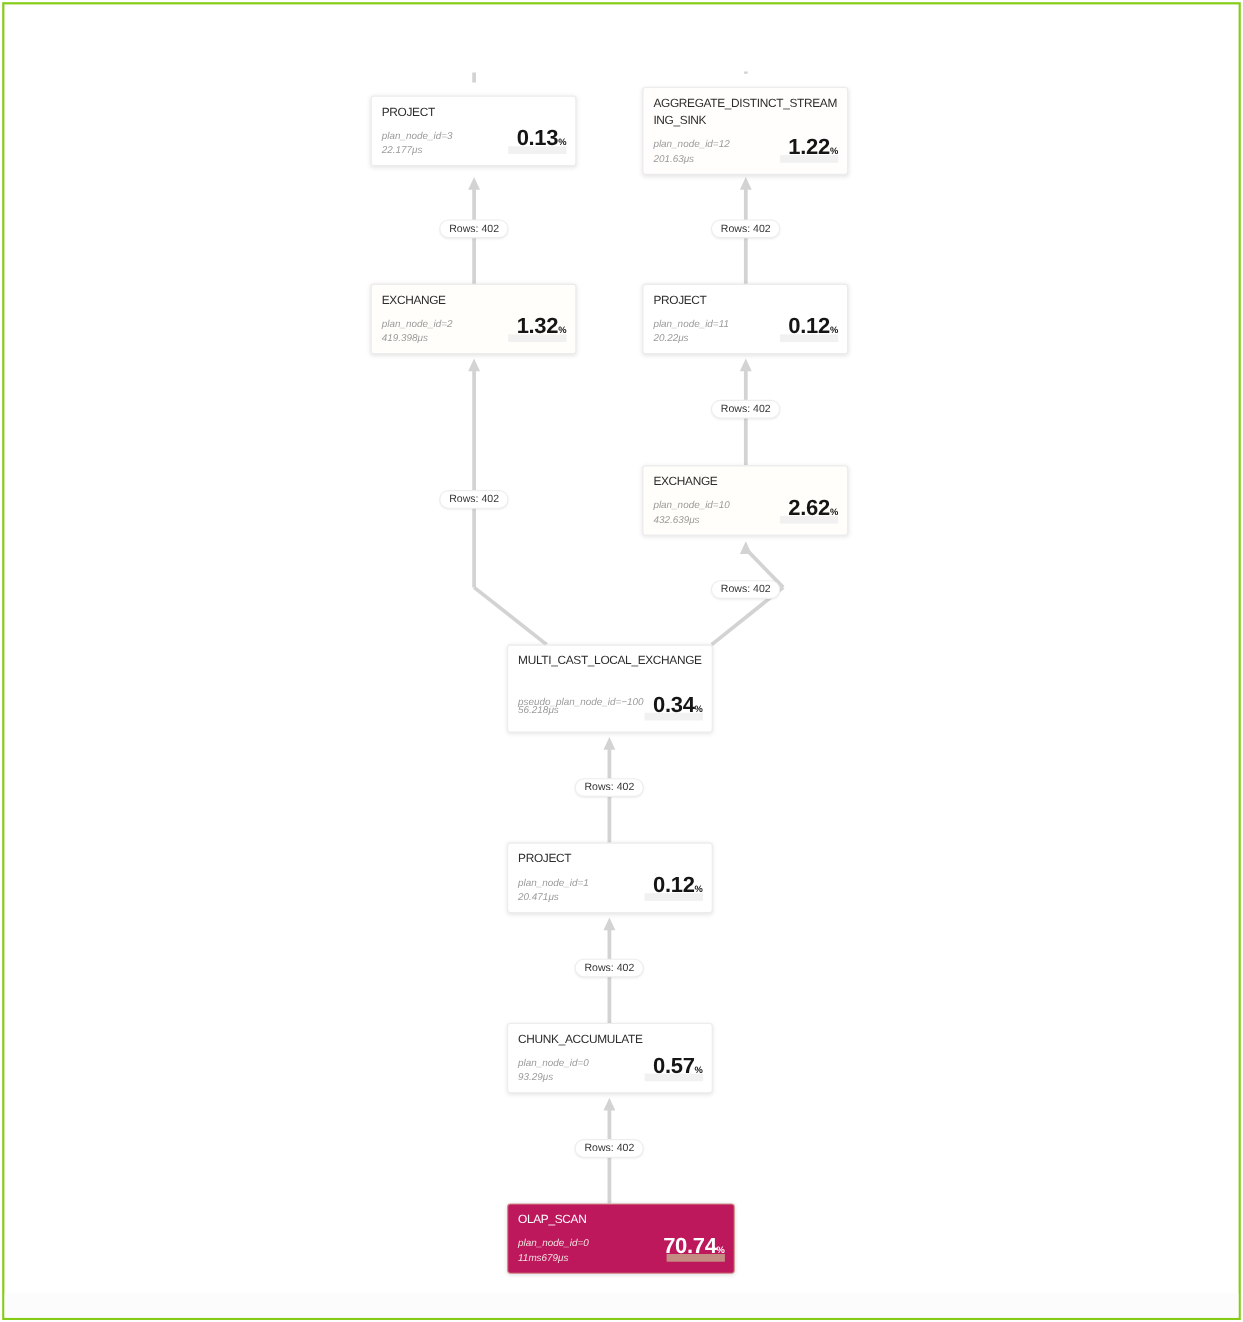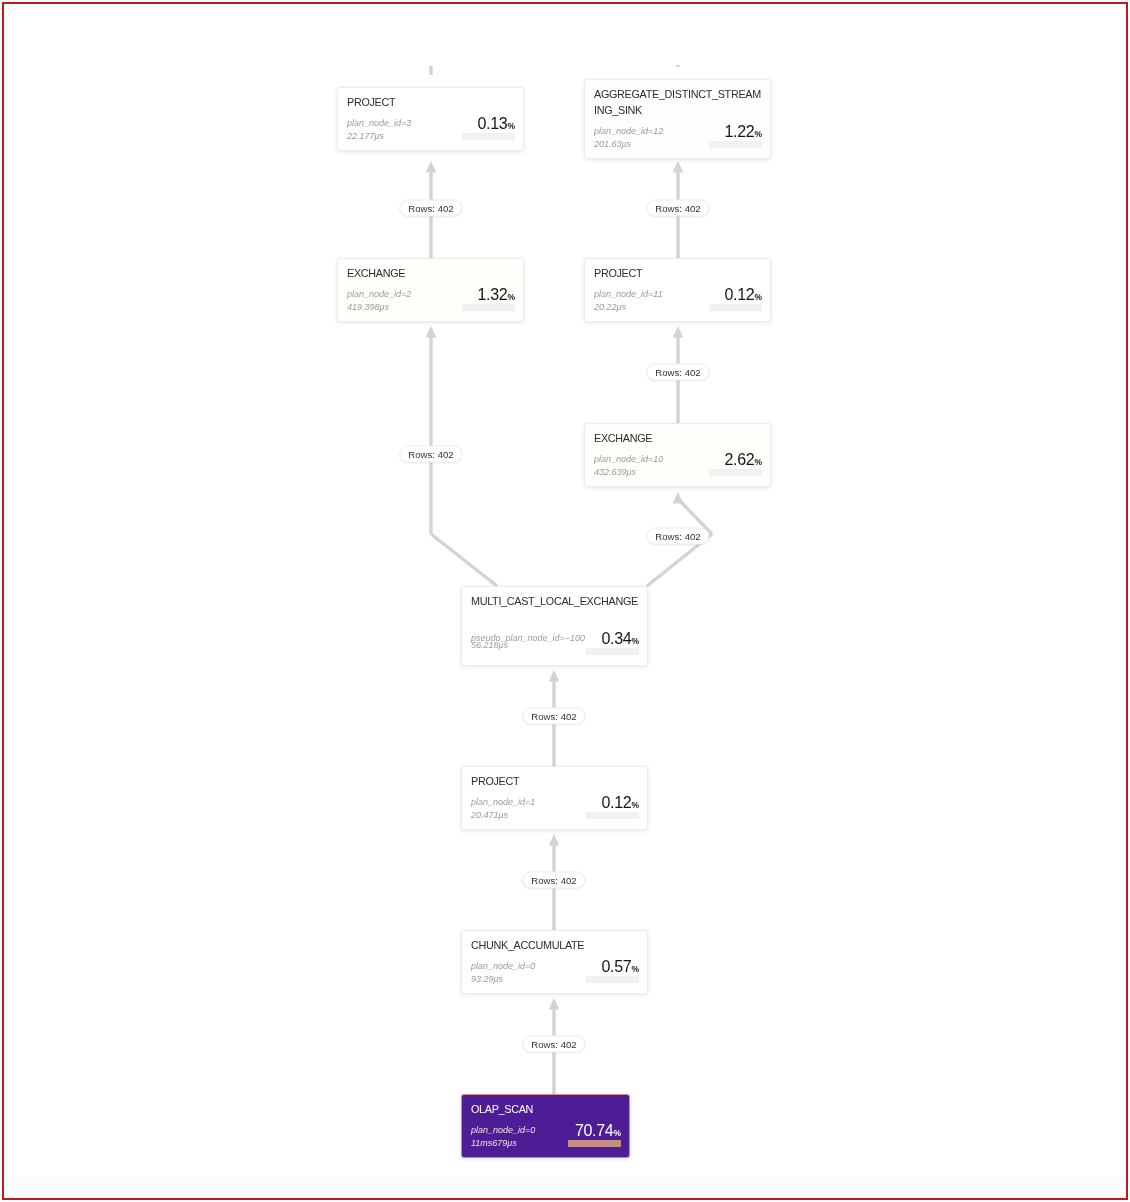--- a/index.html
+++ b/index.html
@@ -1,32 +1,32 @@
 <!DOCTYPE html>
 <html><head>
 <meta charset="utf-8">
 <title>Query Plan Graph</title>
 <style>
   html,body{margin:0;padding:0;}
   body{width:1130px;height:1202px;background:#ffffff;
        font-family:"Liberation Sans",sans-serif;overflow:hidden;
        -webkit-font-smoothing:antialiased;}
   #frame{position:absolute;left:2px;top:2px;width:1126px;height:1198px;
-         border:2px solid #b91c1c;box-sizing:border-box;background:#fff;overflow:hidden;padding-left:18px;}
+         border:2px solid #84cc16;box-sizing:border-box;background:#fff;overflow:hidden;padding-left:18px;}
   #footer{position:absolute;left:0;right:0;bottom:0;height:22px;background:#fcfcfc;}
   #canvas{position:absolute;left:-4px;top:-4px;width:1130px;height:1202px;}
   svg#edges{position:absolute;left:0;top:0;width:1130px;height:1202px;overflow:visible;}
   .node{position:absolute;box-sizing:border-box;border:1px solid #ececec;border-radius:3px;
         background:#fff;box-shadow:0 1px 4px rgba(0,0,0,.10);}
   .node .title{position:absolute;left:9px;top:6px;width:169px;font-size:10.8px;color:#2c2c2c;
                line-height:16px;letter-spacing:-0.3px;word-break:break-all;}
   .node .meta,.node .time{position:absolute;left:9px;font-size:9px;color:#9b9b9b;
                line-height:13px;white-space:nowrap;font-style:italic;}
   .node .pctwrap{position:absolute;right:8px;text-align:right;white-space:nowrap;line-height:1;}
-  .node .pct{font-size:16px;font-weight:400;color:#151515;letter-spacing:-0.3px;margin-left:41px;}
+  .node .pct{font-size:20px;font-weight:700;color:#151515;letter-spacing:-0.3px;margin-left:41px;}
   .node .unit{font-size:8.5px;font-weight:700;color:#151515;}
   .node .barbg{position:absolute;right:8px;height:7px;width:53px;background:#f1f1f1;}
   .node.hl{background:#d1938b;border-color:#cf9089;box-shadow:0 1px 4px rgba(0,0,0,.13);}
   .node.hl .title{color:#ffffff;}
   .node.hl .meta,.node.hl .time{color:#f2e2df;}
   .node.hl .pct,.node.hl .unit{color:#ffffff;}
   .node.hl .barbg{background:#c58c84;}
   .pill{position:absolute;background:#fff;border:1px solid #ededed;border-radius:10px;
         height:17px;line-height:15px;font-size:9.6px;color:#333;padding:0 8px;
         box-shadow:0 1px 2px rgba(0,0,0,.07);white-space:nowrap;
@@ -109,21 +109,21 @@
           <div class="pctwrap" style="top:28px"><span class="pct">0.12</span><span class="unit">%</span></div>
           <div class="barbg" style="top:45px"></div>
         </div>
         <div class="node" style="left: 461px; top: 930px; width: 187px; height: 64px; background: rgb(255, 255, 255);">
           <div class="title">CHUNK_ACCUMULATE</div>
           <div class="meta" style="top:29px">plan_node_id=0</div>
           <div class="time" style="top:42px">93.29μs</div>
           <div class="pctwrap" style="top:28px"><span class="pct">0.57</span><span class="unit">%</span></div>
           <div class="barbg" style="top:45px"></div>
         </div>
-        <div class="node hl" style="left: 461px; top: 1094px; width: 169px; height: 64px; background: #4c1d95;">
+        <div class="node hl" style="left: 461px; top: 1094px; width: 207px; height: 64px; background: #be185d;">
           <div class="title">OLAP_SCAN</div>
           <div class="meta" style="top:29px">plan_node_id=0</div>
           <div class="time" style="top:42px">11ms679μs</div>
           <div class="pctwrap" style="top:28px"><span class="pct">70.74</span><span class="unit">%</span></div>
           <div class="barbg" style="top:45px"></div>
         </div>
       </div>
     <div id="pills">
         <div class="pill" style="left: 431px; top: 208px;">Rows: 402</div>
         <div class="pill" style="left: 678px; top: 208px;">Rows: 402</div>

